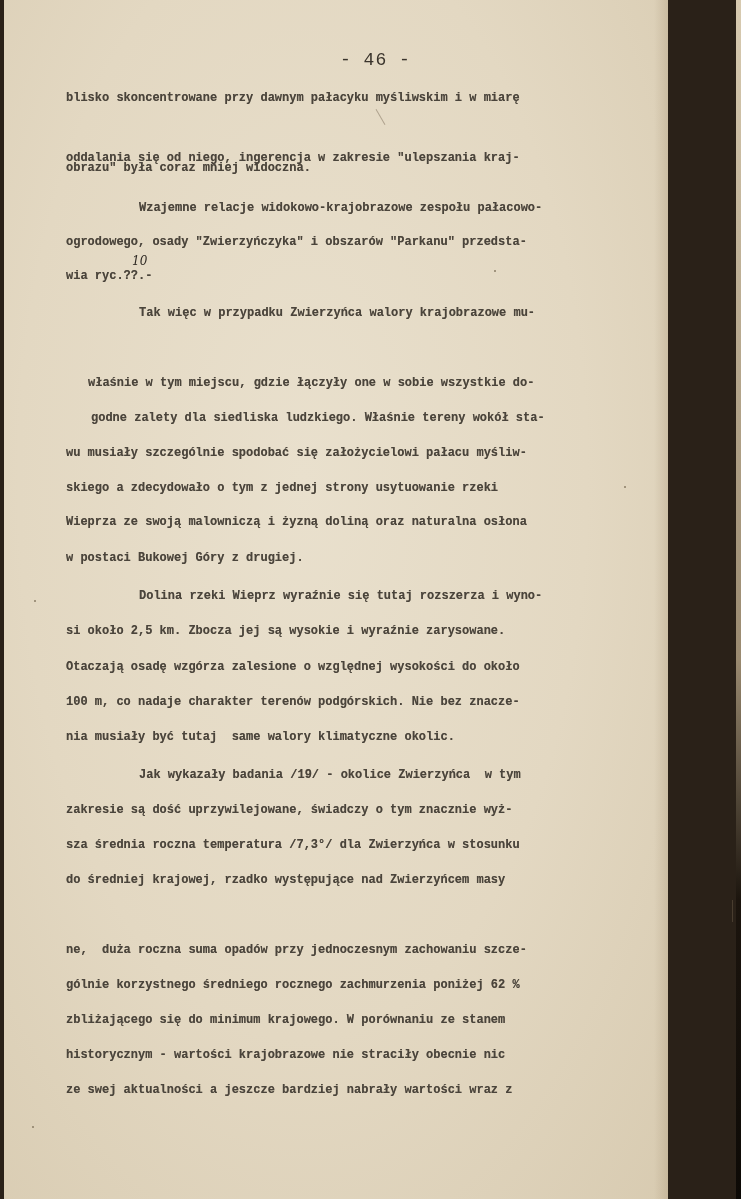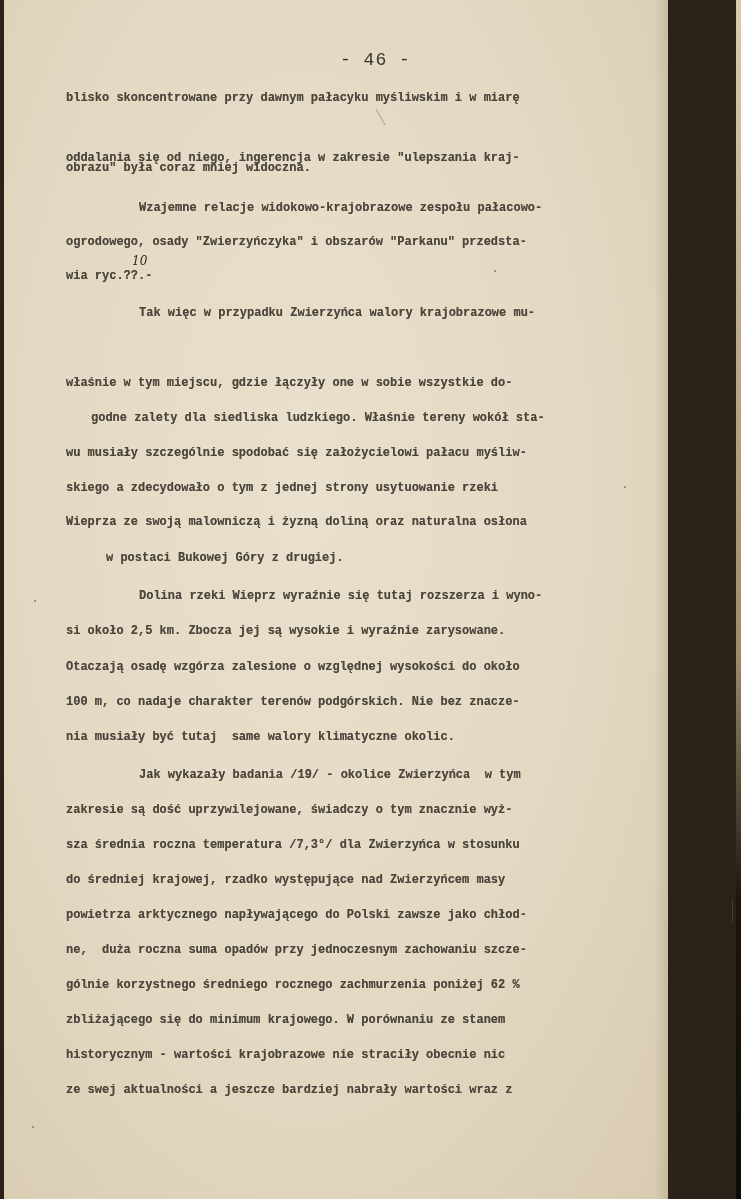--- a/index.html
+++ b/index.html
@@ -93,38 +93,37 @@
 
   <div class="line" style="top:88px;">blisko skoncentrowane przy dawnym pałacyku myśliwskim i w miarę</div>
   <div class="line" style="top:123px;margin-top:25px;">oddalania się od niego, ingerencja w zakresie "ulepszania kraj-</div>
   <div class="line" style="top:158px;">obrazu" była coraz mniej widoczna.</div>
   <div class="line indent" style="top:198px;">Wzajemne relacje widokowo-krajobrazowe zespołu pałacowo-</div>
   <div class="line" style="top:232px;">ogrodowego, osady "Zwierzyńczyka" i obszarów "Parkanu" przedsta-</div>
   <div class="line" style="top:266px;">wia ryc.??.-</div>
   <div class="handwritten">10</div>
 
   <div class="line indent" style="top:303px;">Tak więc w przypadku Zwierzyńca walory krajobrazowe mu-</div>
-  <div class="line" style="top:373px;">właśnie w tym miejscu, gdzie łączyły one w sobie wszystkie do-</div>
+  <div class="line" style="top:373px;margin-left:22px;">właśnie w tym miejscu, gdzie łączyły one w sobie wszystkie do-</div>
   <div class="line" style="top:408px;margin-left:25px;">godne zalety dla siedliska ludzkiego. Właśnie tereny wokół sta-</div>
   <div class="line" style="top:443px;">wu musiały szczególnie spodobać się założycielowi pałacu myśliw-</div>
   <div class="line" style="top:478px;">skiego a zdecydowało o tym z jednej strony usytuowanie rzeki</div>
   <div class="line" style="top:512px;">Wieprza ze swoją malowniczą i żyzną doliną oraz naturalna osłona</div>
-  <div class="line" style="top:548px;margin-left:40px;">w postaci Bukowej Góry z drugiej.</div>
+  <div class="line" style="top:548px;">w postaci Bukowej Góry z drugiej.</div>
 
   <div class="line indent" style="top:586px;">Dolina rzeki Wieprz wyraźnie się tutaj rozszerza i wyno-</div>
   <div class="line" style="top:621px;">si około 2,5 km. Zbocza jej są wysokie i wyraźnie zarysowane.</div>
   <div class="line" style="top:657px;">Otaczają osadę wzgórza zalesione o względnej wysokości do około</div>
   <div class="line" style="top:692px;">100 m, co nadaje charakter terenów podgórskich. Nie bez znacze-</div>
   <div class="line" style="top:727px;">nia musiały być tutaj  same walory klimatyczne okolic.</div>
 
   <div class="line indent" style="top:765px;">Jak wykazały badania /19/ - okolice Zwierzyńca  w tym</div>
   <div class="line" style="top:800px;">zakresie są dość uprzywilejowane, świadczy o tym znacznie wyż-</div>
   <div class="line" style="top:835px;">sza średnia roczna temperatura /7,3°/ dla Zwierzyńca w stosunku</div>
   <div class="line" style="top:870px;">do średniej krajowej, rzadko występujące nad Zwierzyńcem masy</div>
-  <div class="line" style="top:905px;">powietrza arktycznego napływającego do Polski zawsze jako chłod-</div>
   <div class="line" style="top:940px;">ne,  duża roczna suma opadów przy jednoczesnym zachowaniu szcze-</div>
   <div class="line" style="top:975px;">gólnie korzystnego średniego rocznego zachmurzenia poniżej 62 %</div>
   <div class="line" style="top:1010px;">zbliżającego się do minimum krajowego. W porównaniu ze stanem</div>
   <div class="line" style="top:1045px;">historycznym - wartości krajobrazowe nie straciły obecnie nic</div>
   <div class="line" style="top:1080px;">ze swej aktualności a jeszcze bardziej nabrały wartości wraz z</div>
 
   <div class="scratch" style="left:376px;top:108px;height:18px;transform:rotate(-30deg);"></div>
   <div class="scratch" style="left:728px;top:900px;height:22px;"></div>
   <div class="speck" style="left:620px;top:486px;"></div>
   <div class="speck" style="left:28px;top:1126px;"></div>

